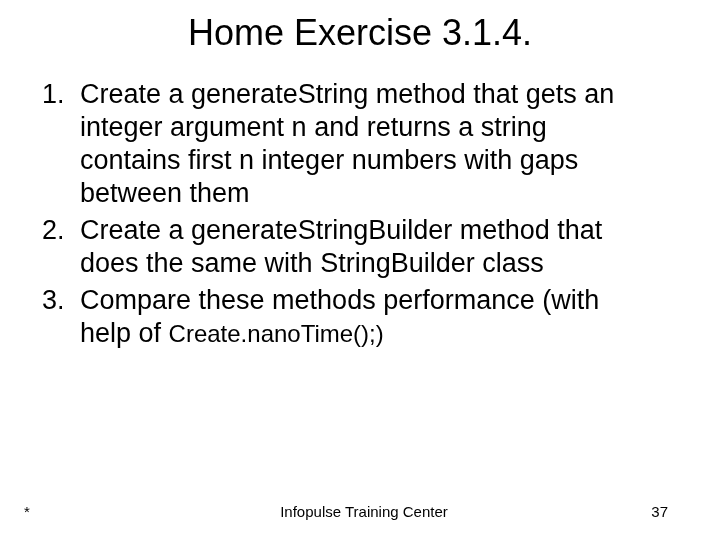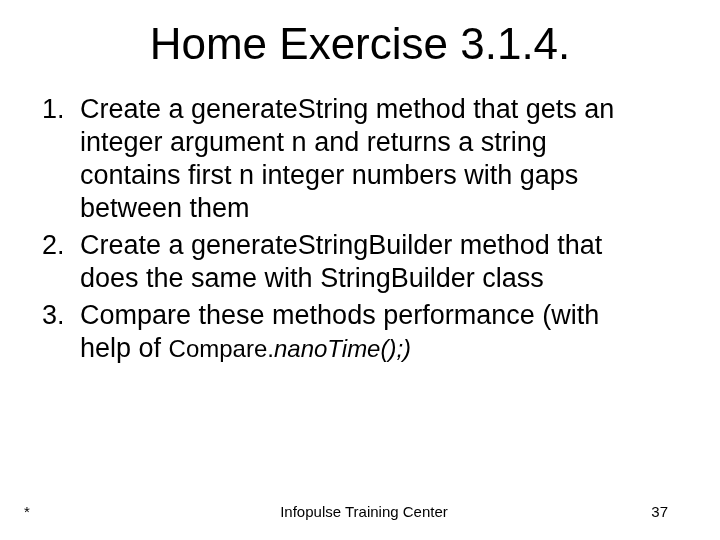--- a/index.html
+++ b/index.html
@@ -7,23 +7,23 @@
       width: 720px;
       height: 540px;
       background: #ffffff;
       font-family: Arial, Helvetica, sans-serif;
       color: #000;
       position: relative;
       overflow: hidden;
     }
     .title {
       text-align: center;
-      font-size: 44px;
+      font-size: 36px;
       font-weight: normal;
-      padding-top: 19px;
+      padding-top: 12px;
       padding-bottom: 24px;
     }
     .content {
       padding-left: 24px;
       padding-right: 76px;
     }
     ol.items {
       list-style: decimal;
       padding-left: 48px;
       font-size: 27px;
@@ -31,21 +31,20 @@
     }
     ol.items li {
       margin-bottom: 4px;
       padding-left: 8px;
     }
     .code-inline {
       font-size: 24px;
     }
     .code-inline-ital {
       font-size: 24px;
-      font-style: italic;
     }
     .footer {
       position: absolute;
       bottom: 20px;
       left: 0;
       width: 100%;
       font-size: 15px;
     }
     .footer-left {
       position: absolute;
@@ -63,21 +62,21 @@
   </style>
 </head>
 <body>
 
 <h1 class="title">Home Exercise 3.1.4.</h1>
 
 <div class="content">
   <ol class="items">
     <li><span>Create a generateString method that gets an integer argument n and returns a string contains first n integer numbers with gaps between them</span></li>
     <li><span>Create a generateStringBuilder method that does the same with StringBuilder class</span></li>
-    <li><span>Compare these methods performance (with help of </span><span class="code-inline">Compare.</span><span class="code-inline-ital">nanoTime();)</span></li>
+    <li><span>Compare these methods performance (with help of </span><span class="code-inline">Create.</span><span class="code-inline-ital">nanoTime();)</span></li>
   </ol>
 </div>
 
 <div class="footer">
   <span class="footer-left">*</span>
   <div class="footer-center">Infopulse Training Center</div>
   <span class="footer-right">37</span>
 </div>
 
 </body></html>

